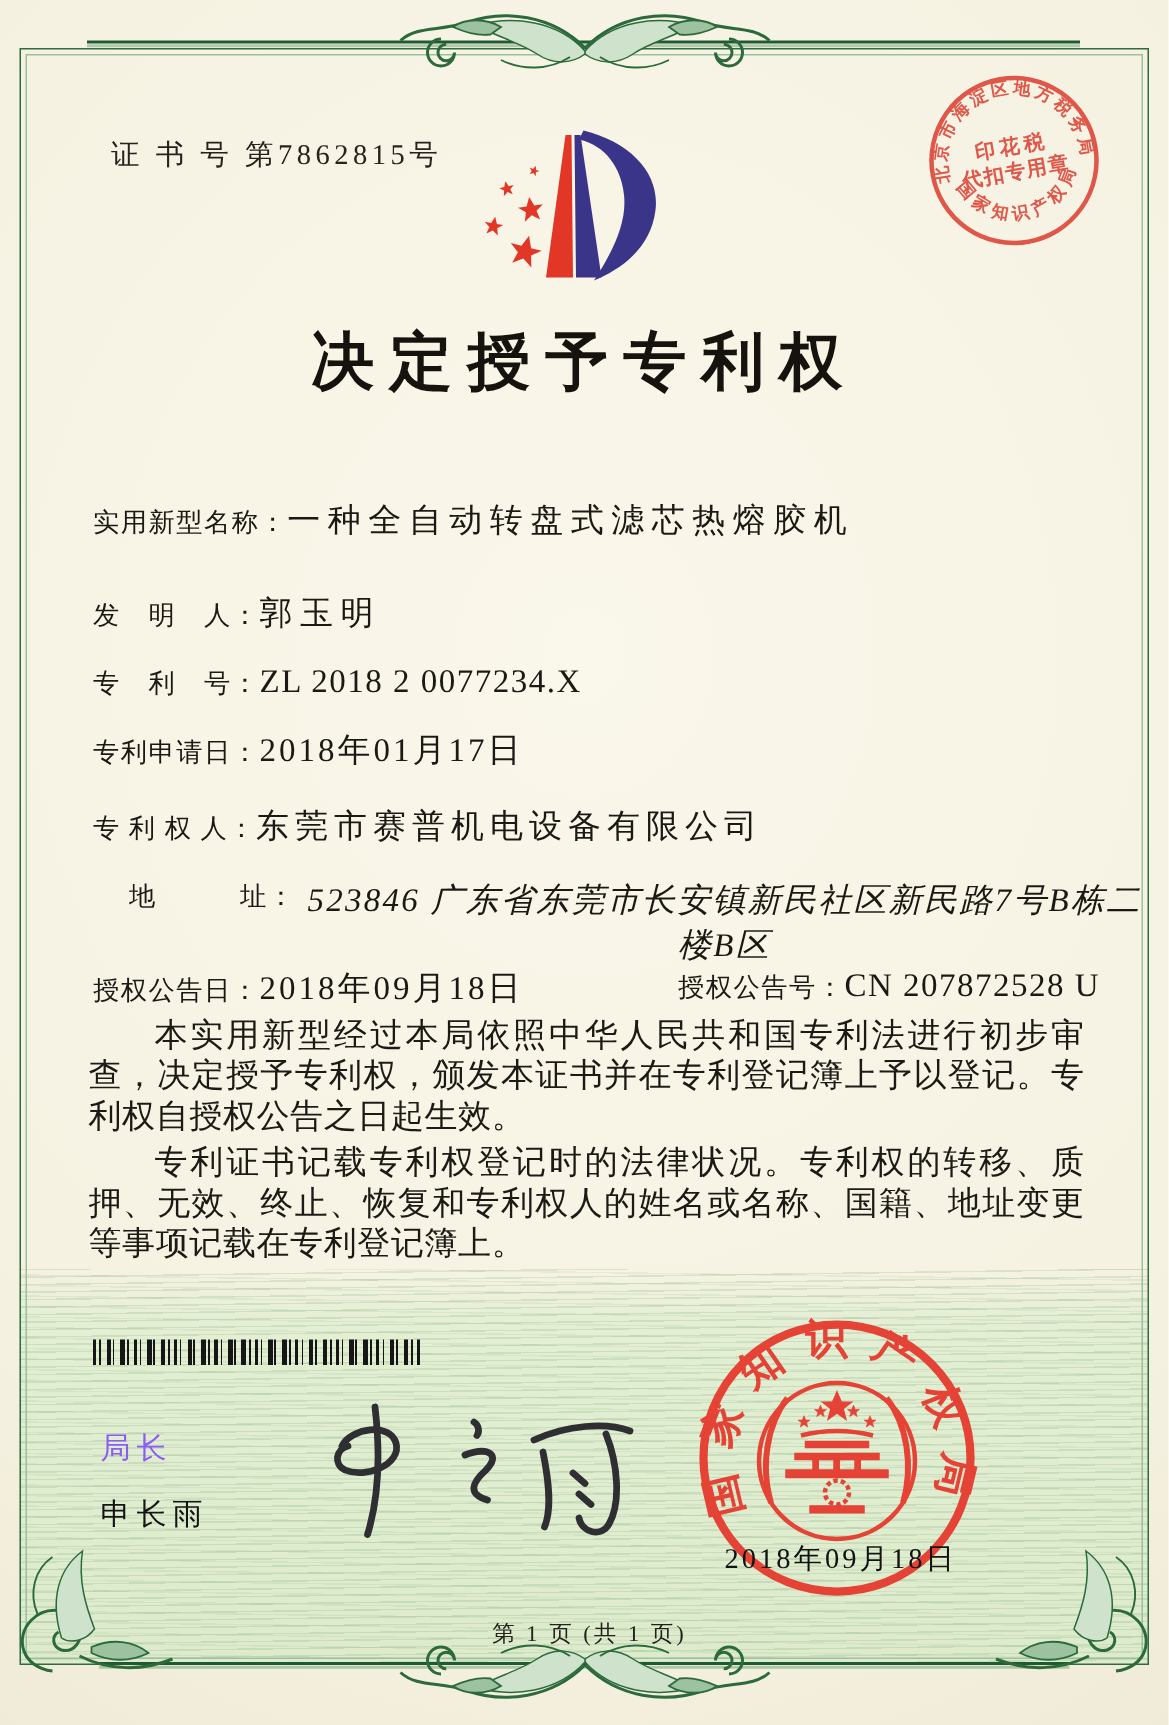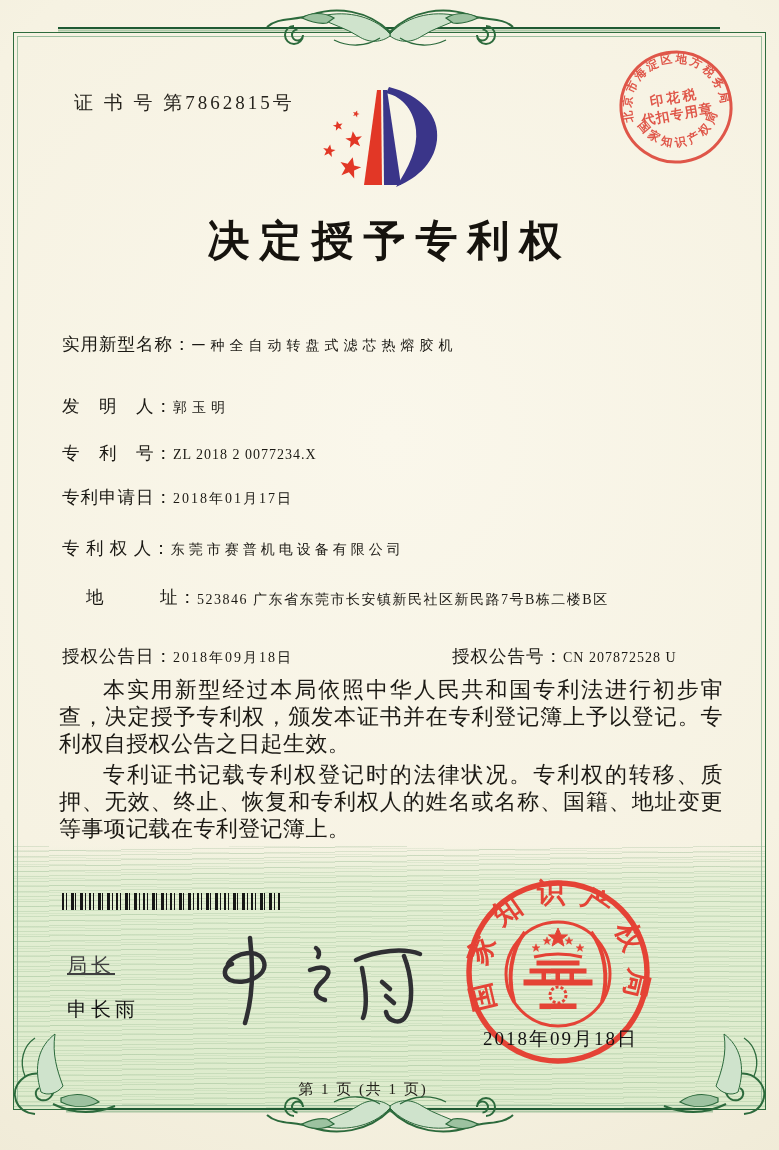--- a/index.html
+++ b/index.html
@@ -27,49 +27,49 @@
   .flourish{stroke:#2c6a3c;fill:none;stroke-width:2;}
   .flourish-fill{fill:#9dc2a0;stroke:#2c6a3c;stroke-width:1.2;}
   .flourish-fill2{fill:#cfe3cc;stroke:#2c6a3c;stroke-width:1;}
   
   #cert-no{left:74px;top:90px;font-size:19px;letter-spacing:3px;color:#26231d;}
   #title{left:0;top:213px;width:779px;text-align:center;font-size:42px;font-weight:700;
     letter-spacing:10px;color:#16130e;}
   
   .row{left:62px;font-size:17.5px;white-space:nowrap;color:#1b1914;}
   .row .lab{font-size:17.5px;letter-spacing:1px;}
-  .val{font-size:14px;}
+  .val{font-size:22px;text-align:center;}
   .ls5{letter-spacing:5px;} .ls4{letter-spacing:4px;} .ls2{letter-spacing:2px;} .ls1{letter-spacing:1px;}
   #row-addr{display:flex;white-space:normal;margin-left:24px;}
   #row-addr .lab{flex:none;}
-  #row-addr .val{width:572px;line-height:30px;letter-spacing:1.5px;}
+  #row-addr .val{width:572px;line-height:30px;letter-spacing:1.5px;font-style:italic;}
   
   #paras{left:59px;top:676px;width:664px;font-size:22px;line-height:27px;
     text-align:justify;color:#1c1a15;letter-spacing:.4px;}
   #paras p{margin:0 0 4px 0;text-indent:2em;}
   
   #barcode{left:62px;top:893px;width:218px;height:17px;
     background:repeating-linear-gradient(90deg,
       #161616 0 2px, transparent 2px 4px,
       #161616 4px 5px, transparent 5px 9px,
       #161616 9px 12px, transparent 12px 13px,
       #161616 13px 14px, transparent 14px 18px,
       #161616 18px 21px, transparent 21px 23px,
       #161616 23px 24px, transparent 24px 27px);}
   
-  #officer-title{left:67px;top:952px;font-size:20px;letter-spacing:4px;color:#404040;text-decoration:underline;}
+  #officer-title{left:67px;top:952px;font-size:20px;letter-spacing:4px;color:#8b5cf6;}
   #officer-name{left:67px;top:996px;font-size:20px;letter-spacing:4px;color:#141414;}
   #signature{left:198px;top:930px;}
   
   #big-seal{left:462px;top:878px;}
   #seal-date{left:483px;top:1026px;font-size:19px;letter-spacing:2px;color:#121212;z-index:6;}
   #tax-stamp{left:615px;top:46px;}
   .sealtxt{font-weight:700;font-family:"Liberation Serif","DejaVu Serif",serif;}
   
-  #footer{left:0;top:1080px;width:726px;text-align:center;font-size:15px;letter-spacing:2px;color:#23211b;}
+  #footer{left:0;top:1080px;width:726px;text-align:center;font-size:15px;letter-spacing:2px;color:#23211b;padding-left:30px;}
   svg{display:block;}
 </style>
 </head>
 <body>
 
 <div class="abs" id="band">
     <div class="waves"></div>
   </div>
 <div class="abs" id="frame"></div>
 <div class="abs" id="top-rule"></div>

